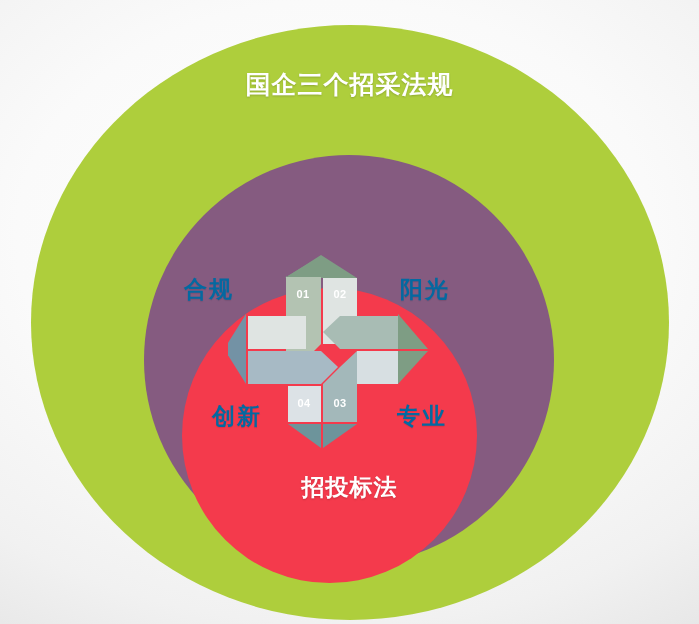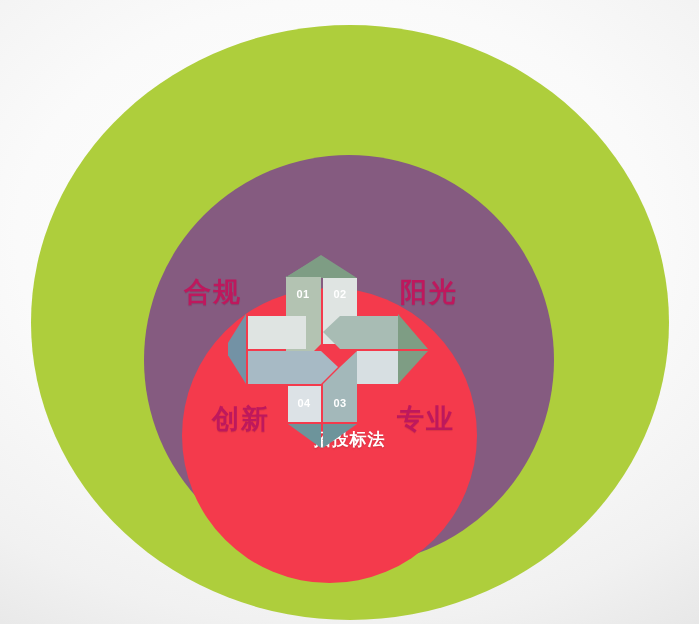--- a/index.html
+++ b/index.html
@@ -68,30 +68,30 @@
     top: 68px;
     font-size: 25px;
   }
 
   #title-middle {
     top: 195px;
     font-size: 23px;
   }
 
   #title-inner {
-    top: 428px;
-    font-size: 17px;
+    top: 472px;
+    font-size: 23px;
   }
 
   
   .keyword {
     position: absolute;
-    color: #be185d;
+    color: #0369a1;
     font-weight: bold;
-    font-size: 27px;
+    font-size: 23px;
     letter-spacing: 2px;
     white-space: nowrap;
     text-shadow: 0 1px 1px rgba(0,0,0,0.10);
   }
   #kw-tl { left: 184px; top: 274px; }
   #kw-tr { left: 400px; top: 274px; }
   #kw-bl { left: 184px; top: 401px; margin-left: 28px; }
   #kw-br { left: 397px; top: 401px; }
 
   
@@ -111,20 +111,21 @@
     fill: #ffffff;
     letter-spacing: 0.5px;
   }
 </style>
 </head>
 <body>
 
 <div id="stage">
 
   <div class="ring" id="ring-outer"></div>
+  <div class="ring-title" id="title-outer">国企三个招采法规</div>
 
   <div class="ring" id="ring-middle"></div>
 
   <div class="ring" id="ring-inner"></div>
   <div class="ring-title" id="title-inner">招投标法</div>
 
   <div class="keyword" id="kw-tl">合规</div>
   <div class="keyword" id="kw-tr">阳光</div>
   <div class="keyword" id="kw-bl">创新</div>
   <div class="keyword" id="kw-br">专业</div>

